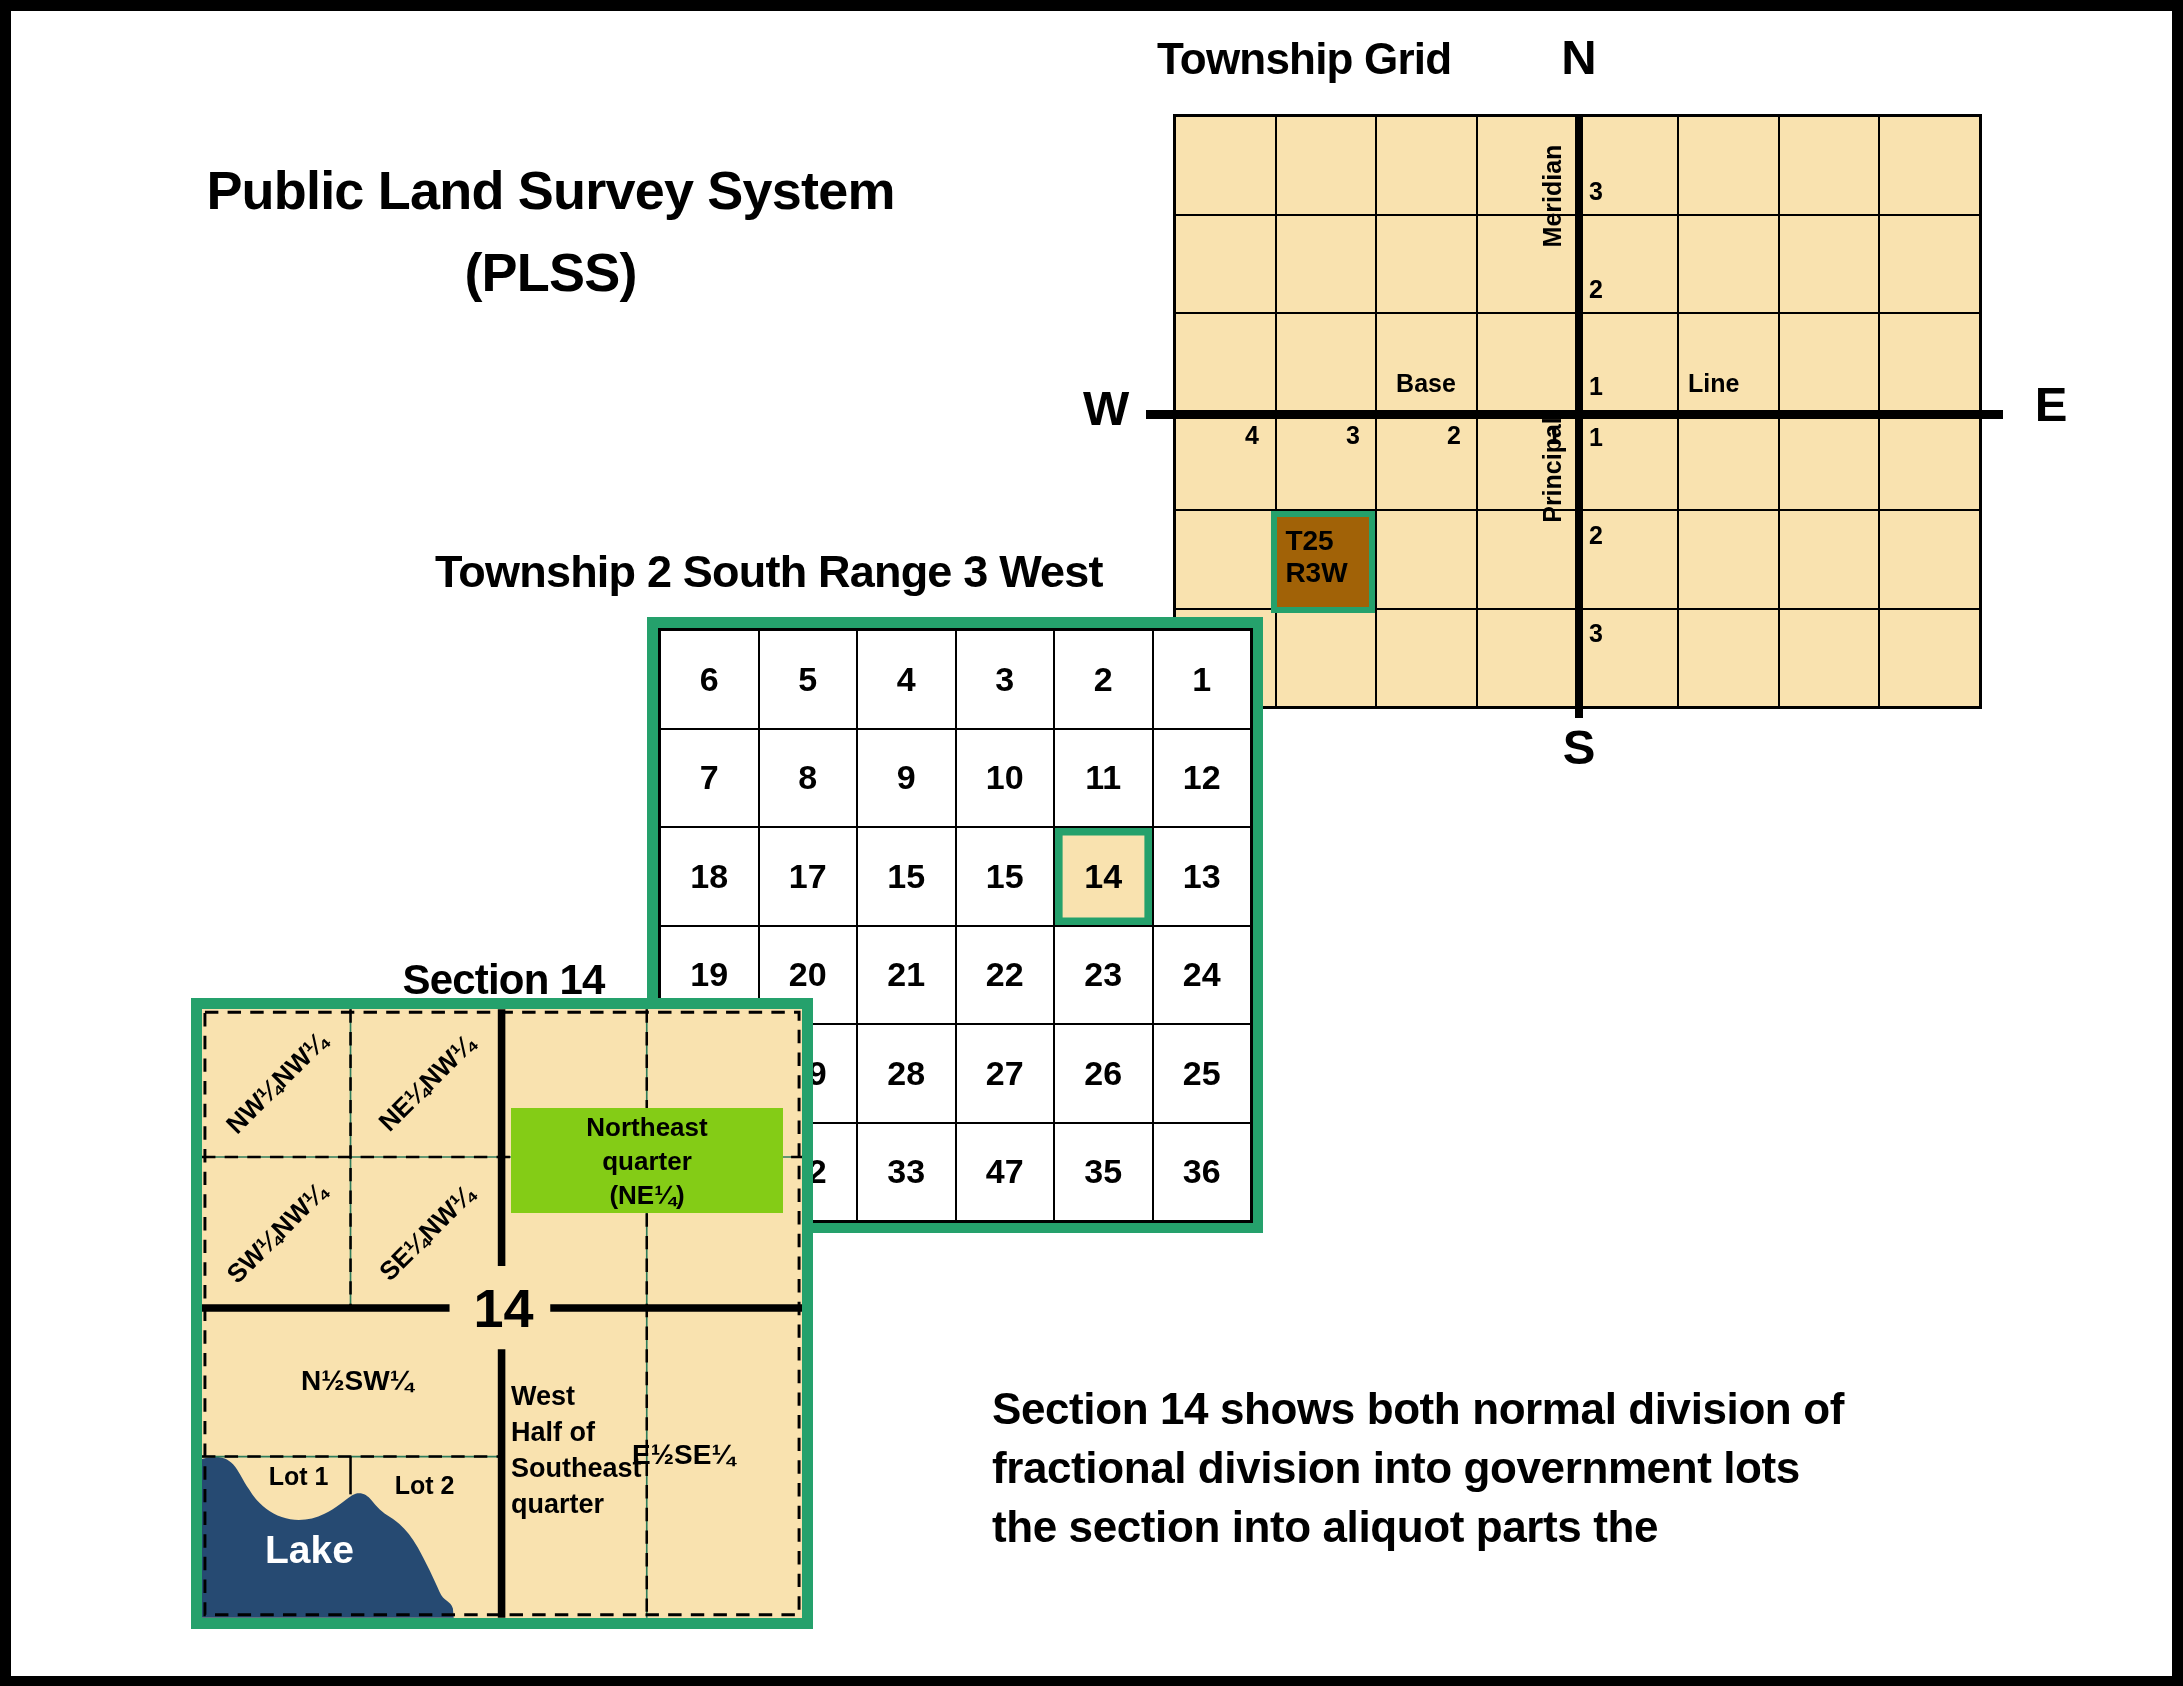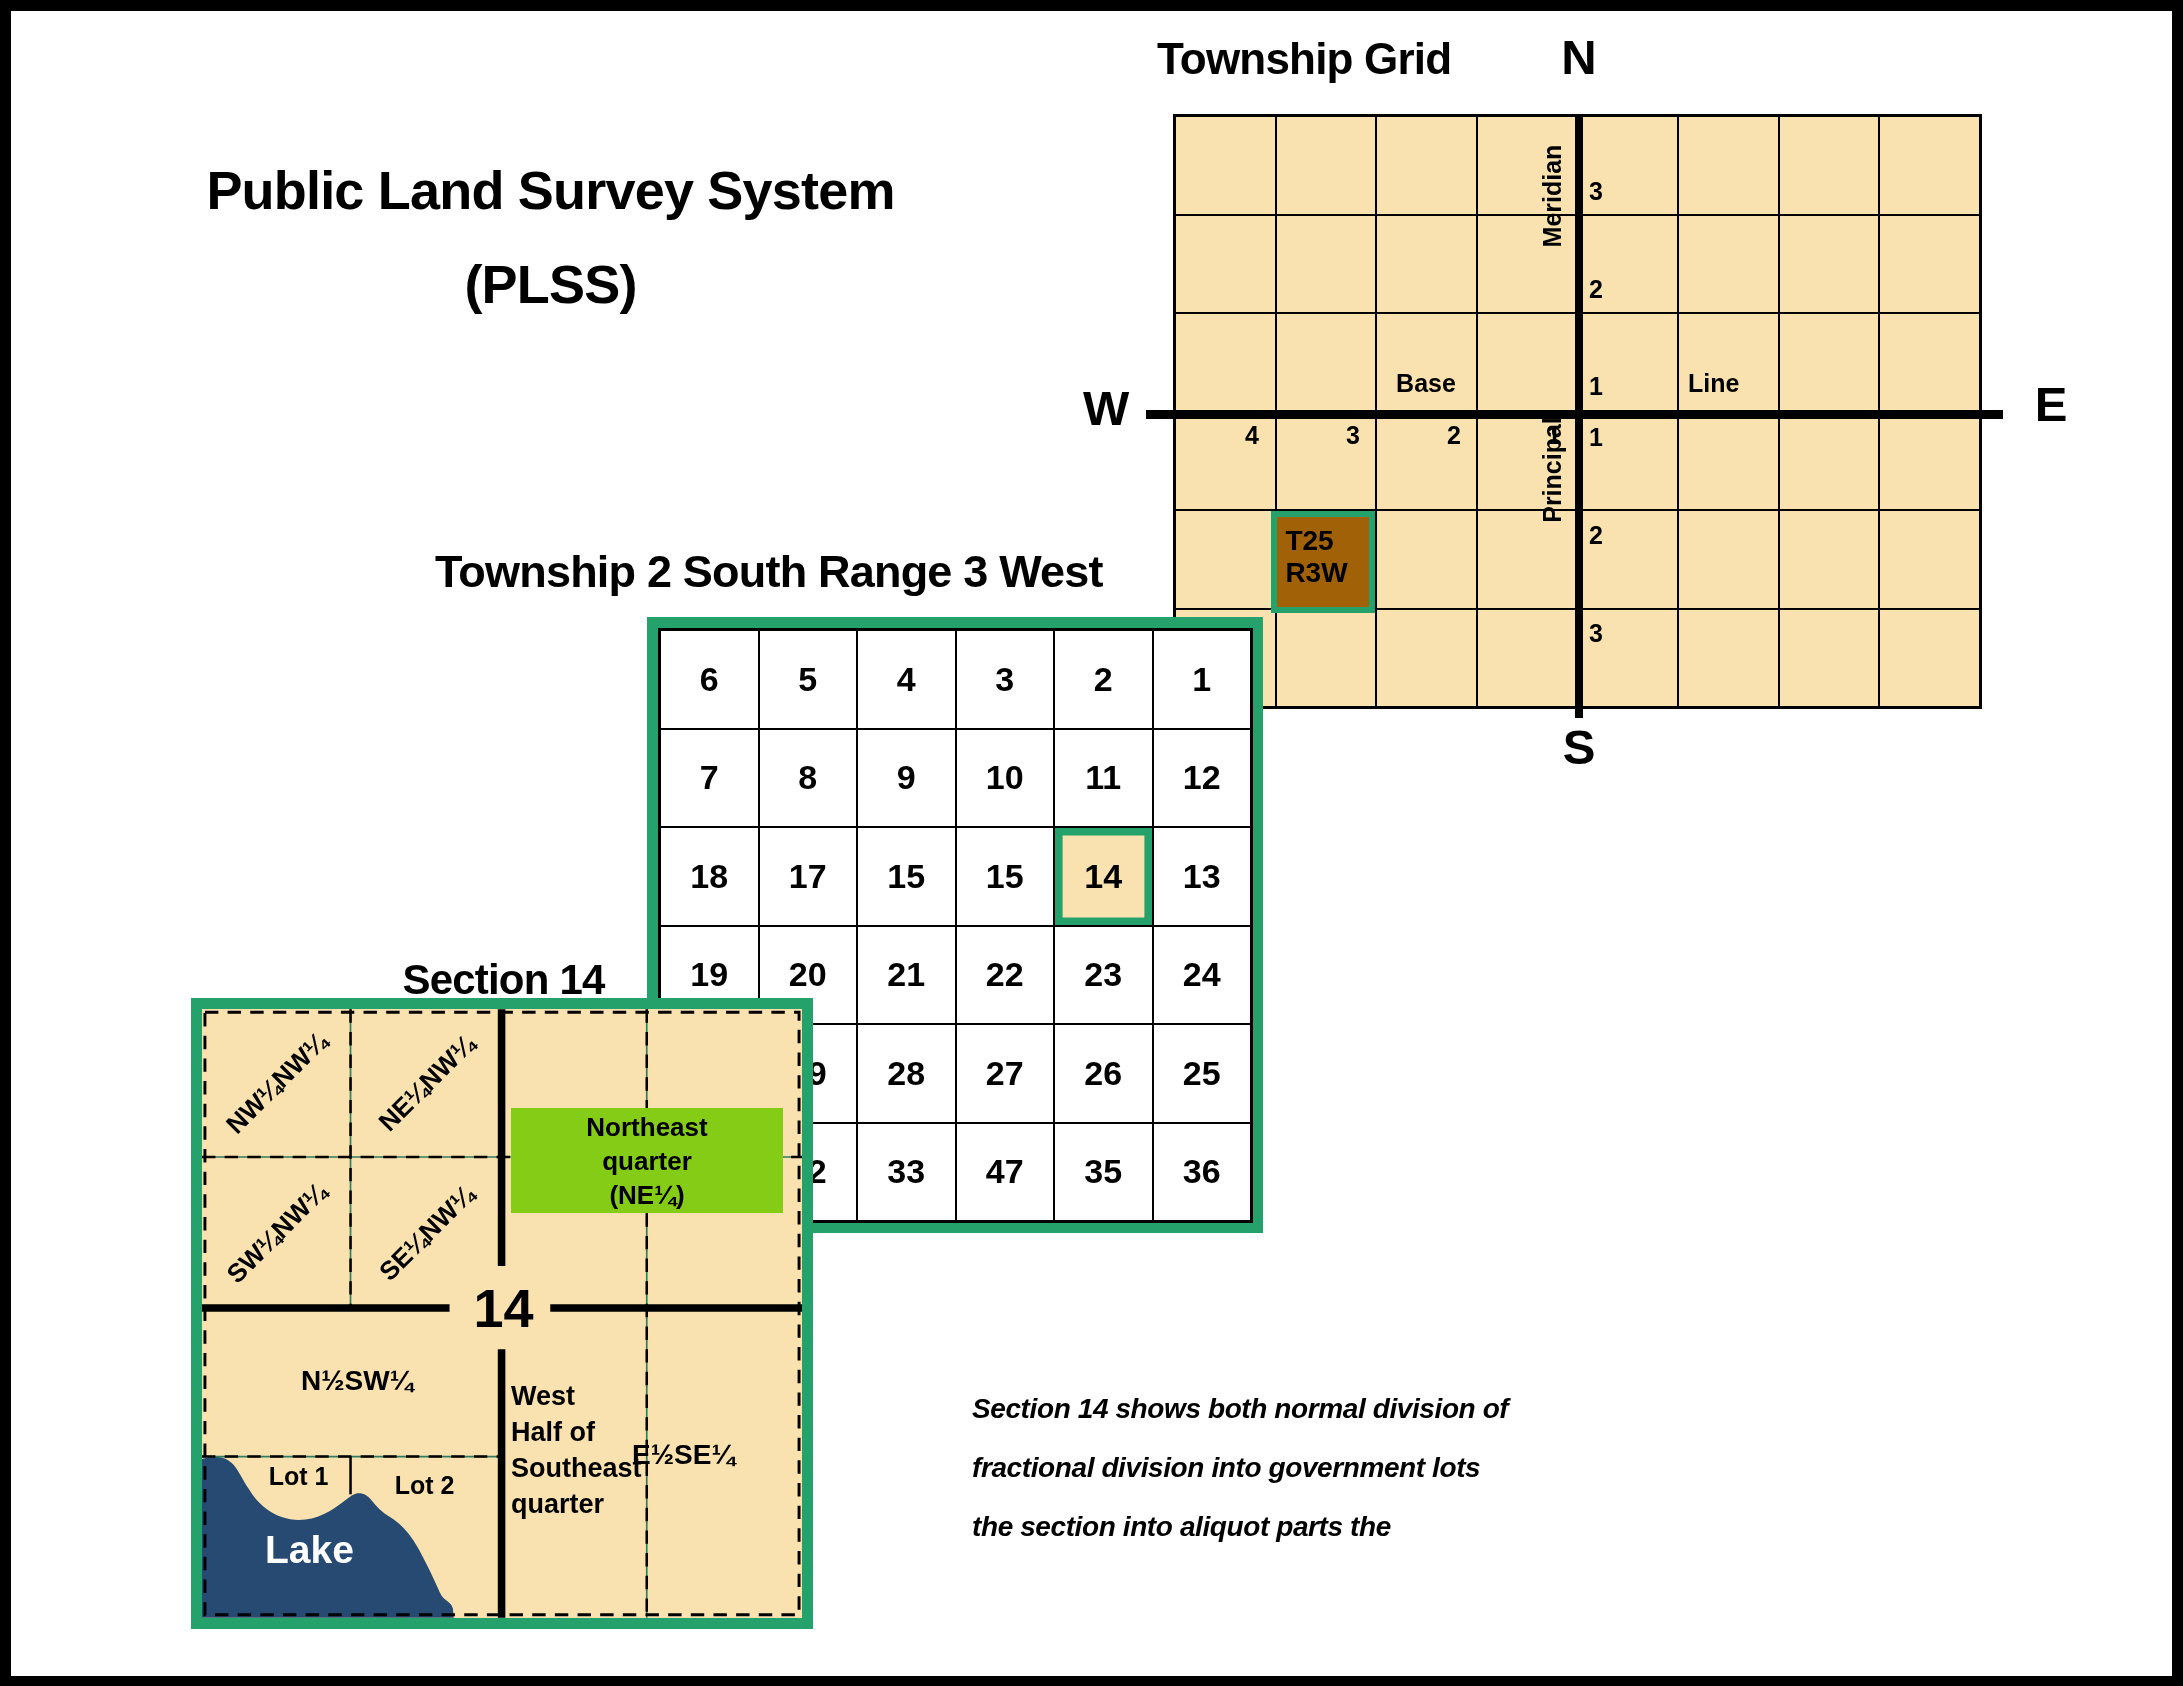--- a/index.html
+++ b/index.html
@@ -8,21 +8,21 @@
     background:#ffffff;
     font-family:"Liberation Sans",sans-serif;font-weight:bold;color:#000;
   }
   .abs{position:absolute;}
   .frame{position:absolute;inset:0;border:11.8px solid #000;box-sizing:border-box;}
   .right{text-align:right;}
 
   
   .main-title{left:118px;top:158px;width:865px;text-align:center;letter-spacing:-0.8px;}
   .main-title .t1{font-size:54px;line-height:65px;}
-  .main-title .t2{font-size:54px;line-height:65px;margin-top:29px;}
+  .main-title .t2{font-size:54px;line-height:65px;margin-top:17px;}
 
   
   .tg-title{left:1157px;top:34px;font-size:44px;letter-spacing:-0.8px;}
   .tg-box{left:1173px;top:114px;width:809px;height:595px;border:2.5px solid #000;
           box-sizing:border-box;background:#F9E2AF;z-index:10;
           display:grid;grid-template-columns:repeat(8,1fr);grid-template-rows:repeat(6,1fr);}
   .tg-cell{border:1.3px solid #000;}
   .tg-meridian-line{left:1575px;top:114px;width:7.6px;height:604px;background:#000;z-index:12;}
   .tg-base-line{left:1146px;top:410px;width:857px;height:9.2px;background:#000;z-index:12;}
   .tg-label{z-index:13;font-size:25px;}
@@ -56,21 +56,21 @@
   .sec-14{left:251px;top:269px;width:101px;height:60px;line-height:60px;text-align:center;font-size:54px;}
   .nhalf{left:50px;top:356px;width:210px;text-align:center;font-size:28px;}
   .lot1{left:42px;top:453px;width:109px;text-align:center;font-size:25px;}
   .lot2{left:168px;top:462px;width:109px;text-align:center;font-size:25px;}
   .westblock{left:309px;top:369px;width:176px;font-size:27px;line-height:36px;}
   .ehalf{left:430px;top:430px;width:151px;font-size:28px;}
   .lake-label{left:32px;top:519px;width:151px;height:44px;line-height:44px;text-align:center;
               font-size:39px;color:#ffffff;}
 
   
-  .caption{left:972px;top:1379px;width:1075px;font-size:28px;line-height:59px;letter-spacing:-0.4px;font-style:italic;}
+  .caption{left:992px;top:1379px;width:1075px;font-size:44px;line-height:59px;letter-spacing:-0.4px;}
 </style>
 </head>
 <body>
 
 <div class="frame"></div>
 
 <div class="abs main-title">
   <div class="t1">Public Land Survey System</div>
   <div class="t2">(PLSS)</div>
 </div>

